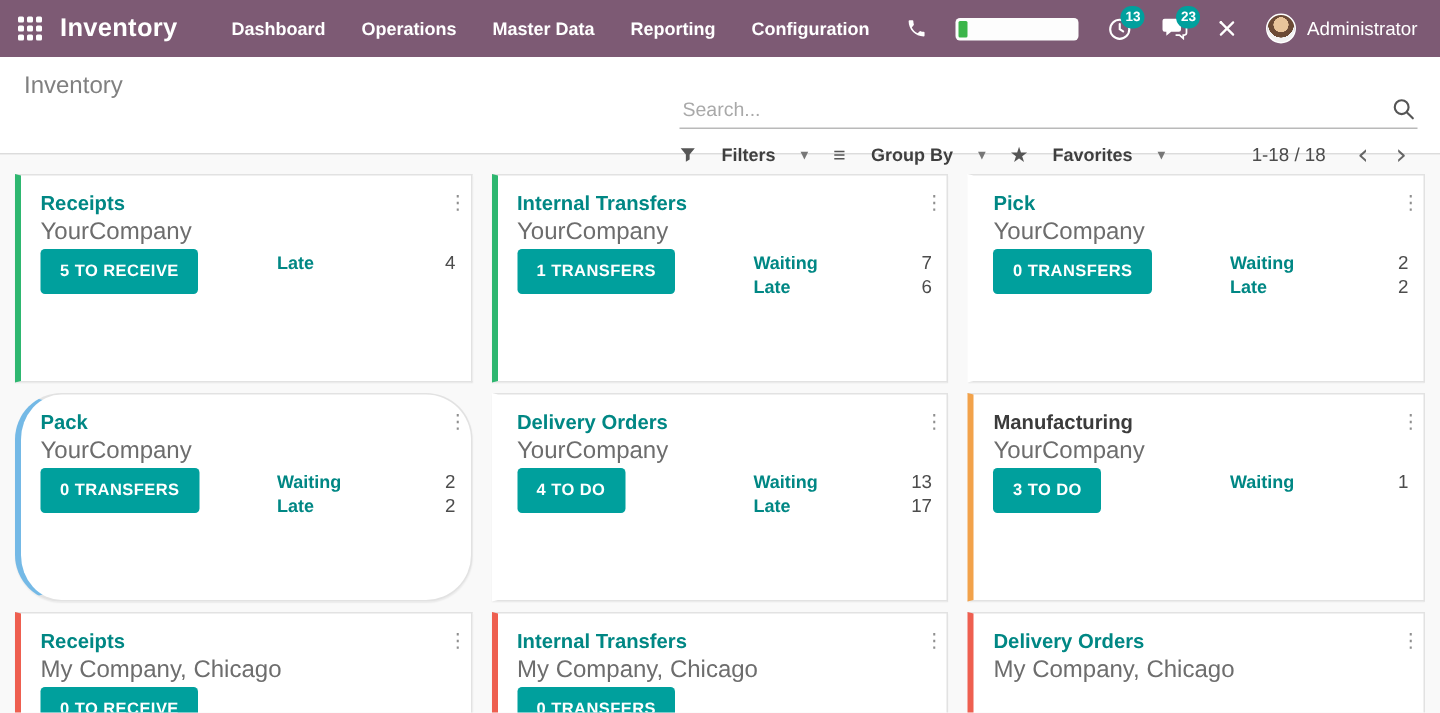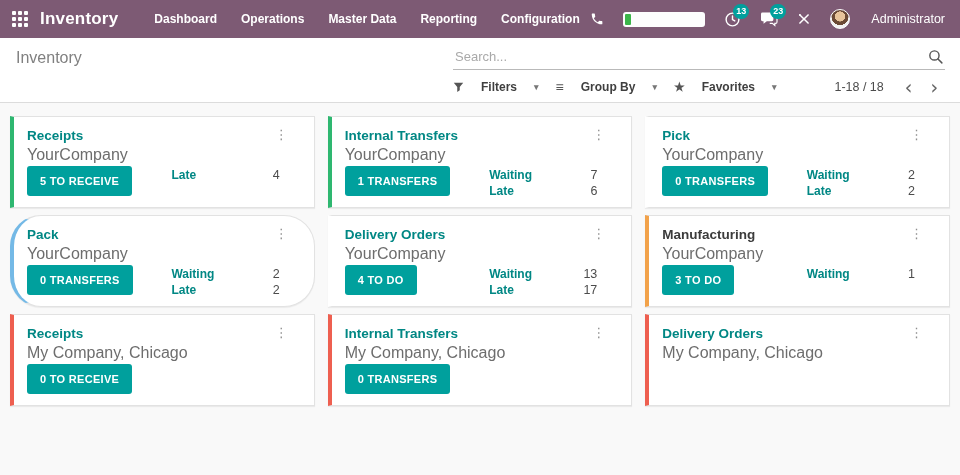--- a/index.html
+++ b/index.html
@@ -16,43 +16,43 @@
   .apps-grid{display:grid; grid-template-columns:repeat(3,4px); grid-template-rows:repeat(3,4px); gap:2px; cursor:pointer;}
   .apps-grid i{background:#fff; border-radius:1px;}
   .app-title{font-size:17px; font-weight:bold; margin:0 26px 0 12px; letter-spacing:.2px;}
   .menu{display:flex; align-items:center; gap:4px;justify-content:space-between;}
   .menu-item{font-size:12px; font-weight:600; padding:4px 10px; cursor:pointer; white-space:nowrap;}
   .systray{margin-left:auto; display:flex; align-items:center; gap:19px;}
   .tray-icon{position:relative; display:flex; align-items:center; cursor:pointer;}
   .timer-bar{width:82px; height:15px; background:#fdfdfd; border-radius:3px; padding:2px; display:flex; align-items:center;}
   .timer-fill{width:6px; height:11px; background:#3cb54a; border-radius:1px;}
   .badge{position:absolute; top:-7px; right:-8px; min-width:15px; height:15px; padding:0 3px; background:var(--primary); border-radius:8px; font-size:9px; font-weight:bold; line-height:15px; text-align:center; color:#fff;}
-  .user{display:flex; align-items:center; gap:21px; cursor:pointer;}
+  .user{display:flex; align-items:center; gap:7px; cursor:pointer;}
   .avatar{width:20px; height:20px; border-radius:50%; background:radial-gradient(circle at 50% 36%, #e8c49a 0 34%, #6b4a35 35% 58%, #f2f2f2 59%); border:1px solid #fff;}
   .user-name{font-size:12.5px;}
 
   
   .control-panel{background:#fff; border-bottom:1px solid #dcdcdc; height:65px; display:flex; padding:0 15px 0 16px;}
   .breadcrumb{font-size:16px; color:#808080; padding-top:11px; flex:1;}
-  .cp-right{width:492px; padding-top:8px;}
+  .cp-right{width:492px; padding-top:24px;}
   .search-wrap{position:relative;}
   .search-input{width:100%; border:none; border-bottom:1px solid #b9b9b9; font-size:13px; padding:3px 24px 5px 2px; outline:none; color:#4c4c4c; background:transparent; font-family:"Liberation Sans",sans-serif;}
   .search-input::placeholder{color:#a9a9a9;}
   .search-icon{position:absolute; right:1px; top:2px; cursor:pointer;}
   .facet-row{display:flex; align-items:center; margin-top:9px;}
   .facet{display:flex; align-items:center; gap:17px; font-size:12px; font-weight:700; color:#3f3f3f; margin-right:17px; cursor:pointer;}
   .caret{font-size:9px; color:#777;}
   .glyph-icon{font-size:12px; color:#555; font-style:normal;}
   .pager{margin-left:auto; display:flex; align-items:center; gap:4px;}
   .pager-value{font-size:12.5px; color:#4c4c4c; margin-right:10px;}
   .pager-btn{font-size:19px; color:#666; line-height:14px; padding:0 7px; cursor:pointer; background:none; border:none; font-family:"DejaVu Sans",sans-serif;}
 
   
   .kanban{padding:13px 10px; display:grid; grid-template-columns:repeat(3,1fr); gap:7px 13px;}
-  .kcard{position:relative; background:#fff; border:1px solid #e2e2e2; border-left:4px solid transparent; box-shadow:0 1px 1px rgba(0,0,0,.06); height:92px; padding:11px 24px 10px 13px;}
+  .kcard{position:relative; background:#fff; border:1px solid #e2e2e2; border-left:4px solid transparent; box-shadow:0 1px 1px rgba(0,0,0,.06); height:139px; padding:11px 0 10px 13px;}
   .kcard-top{display:flex;}
   .kcard-title{font-size:13.5px; font-weight:bold; color:var(--link); cursor:pointer;}
   .kcard-title.dark{color:#3b3b3b;}
   .kcard-company{font-size:16px; color:var(--text-muted); margin-top:3px;}
   .kebab{margin-left:auto; color:#8f8f8f; font-size:13px; line-height:13px; cursor:pointer; padding:0 2px;}
   .kcard-body{position:relative; margin-top:2px;}
   .kbtn{display:inline-block; background:var(--primary); color:#fff; border:none; font-size:11px; font-weight:bold; letter-spacing:.3px; padding:9px 13px; border-radius:3px; cursor:pointer; font-family:"Liberation Sans",sans-serif;}
   .kstats{position:absolute; left:55%; right:10px; top:1px;}
   .kstat-row{display:flex; justify-content:space-between; line-height:16px;gap:16px;}
   .kstat-label{font-size:12px; font-weight:600; color:var(--link); cursor:pointer;}

